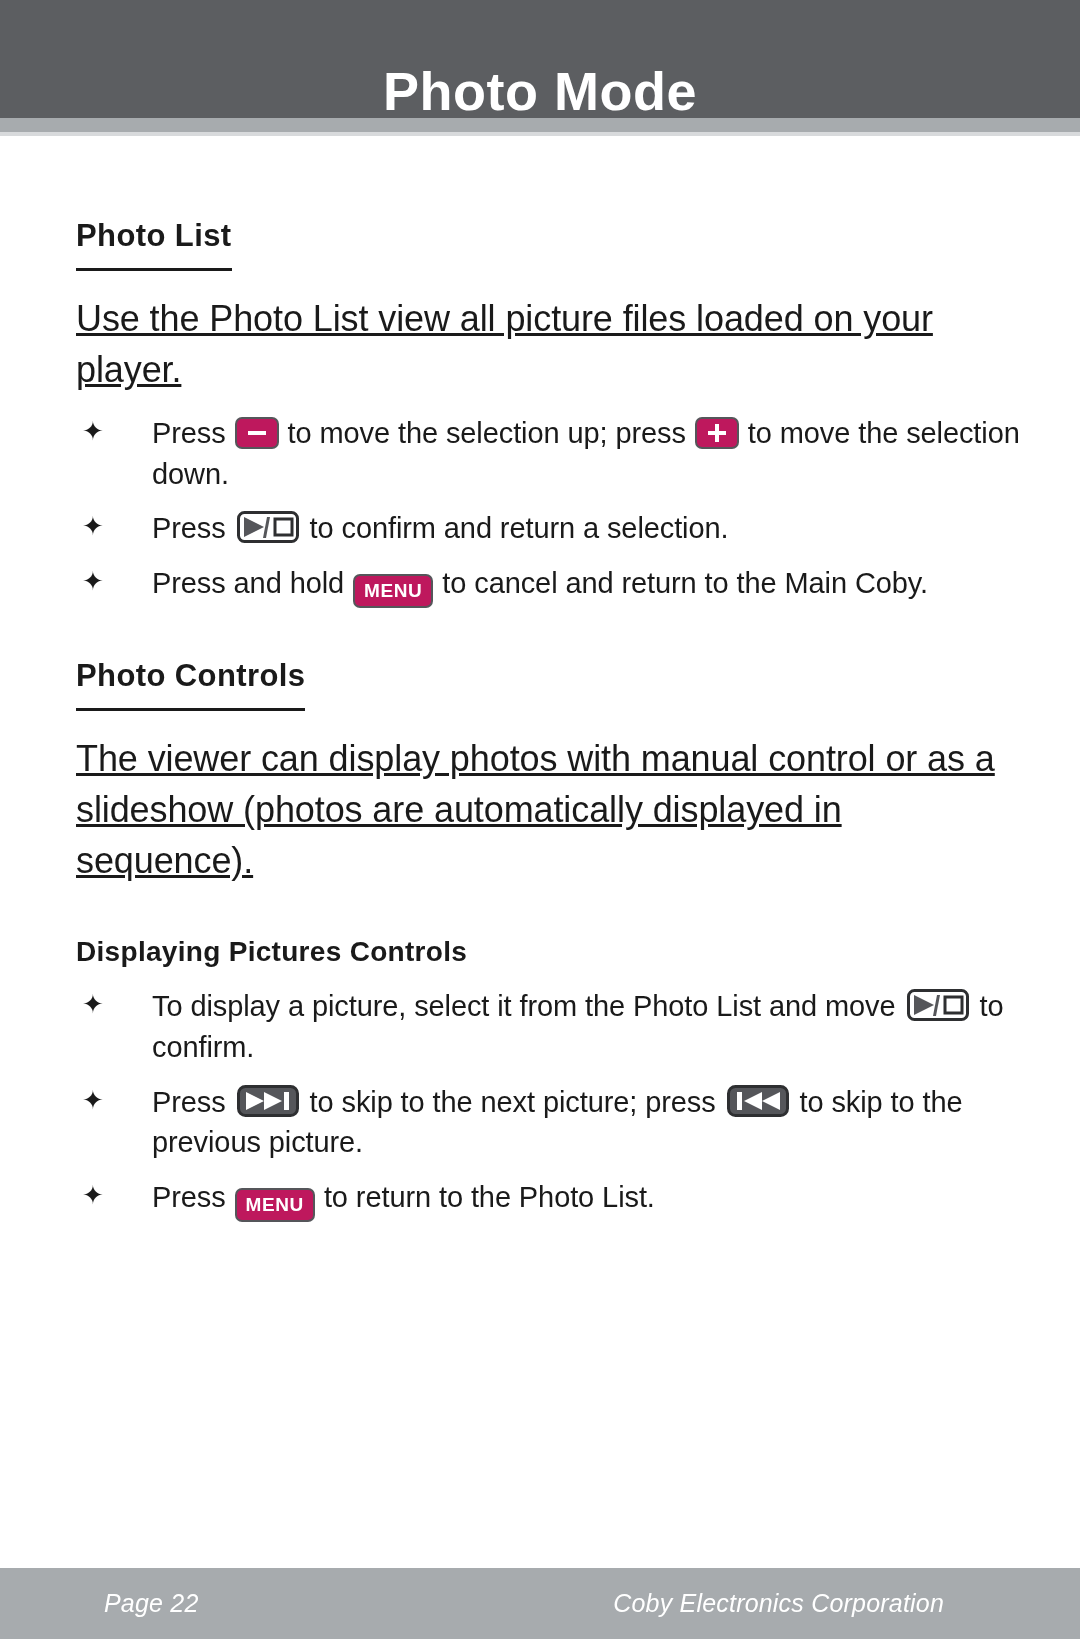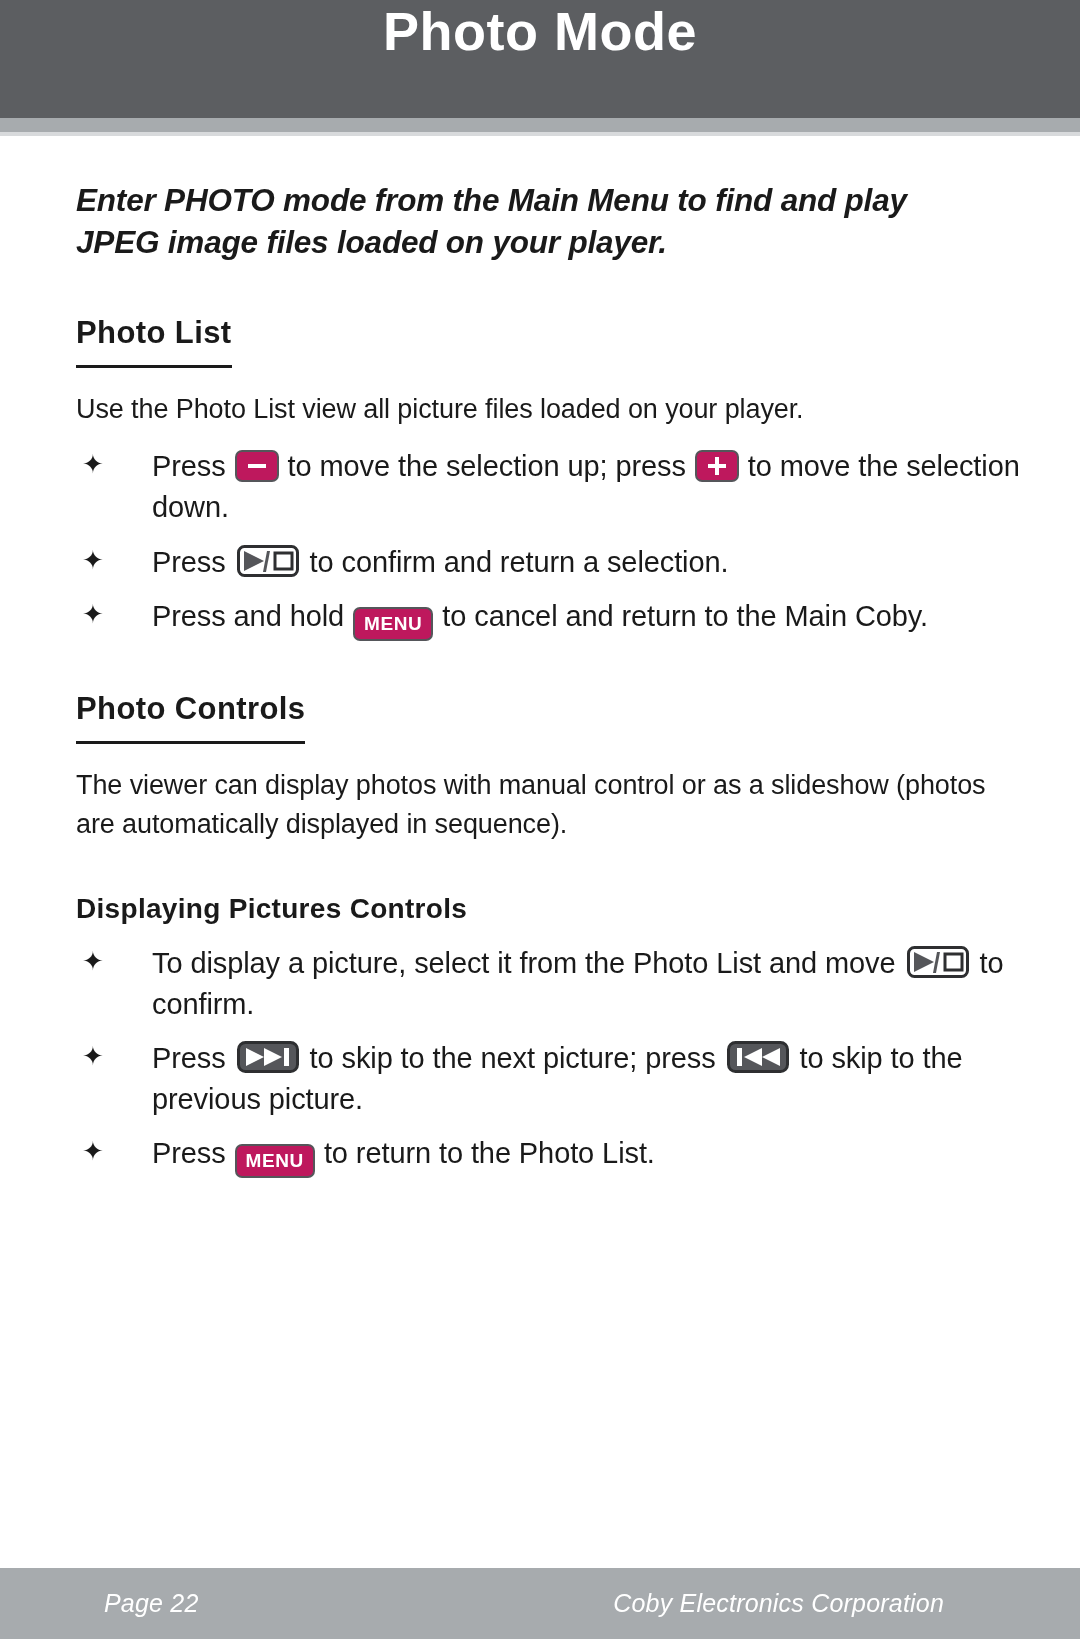--- a/index.html
+++ b/index.html
@@ -14,21 +14,21 @@
     color: #1a1a1a;
     position: relative;
     overflow: hidden;
   }
 
   
   .page-header {
     height: 118px;
     background: #5c5e61;
     display: flex;
-    align-items: flex-start;
+    align-items: flex-end;
     justify-content: center;
   }
   .page-header-title {
     color: #ffffff;
     font-size: 54px;
     font-weight: bold;
     letter-spacing: 0.5px;
     line-height: 1;
     margin-top: 4px;
   }
@@ -68,24 +68,25 @@
   .section-heading-wrap { margin-top: 0; }
 
   .sub-heading {
     font-size: 28px;
     font-weight: bold;
     letter-spacing: 0.3px;
     margin: 50px 0 0 0;
   }
 
   .body-text {
-    font-size: 27px;
+    font-size: 36px;
     line-height: 1.42;
     margin: 22px 0 0 0;
     letter-spacing: -0.1px;
+    text-decoration: underline;
   }
 
   .bullet-list {
     margin: 18px 0 0 0;
     padding: 0;
     list-style: none;
   }
   .bullet-item {
     display: flex;
     align-items: flex-start;
@@ -188,21 +189,20 @@
 <body>
 
 <div class="page-header">
   <div class="page-header-title">Photo Mode</div>
 </div>
 <div class="header-rule"></div>
 <div class="header-rule-shadow"></div>
 
 <div class="content">
 
-  <p class="intro">Enter PHOTO mode from the Main Menu to find and play JPEG image files loaded on your player.</p>
 
   <div class="section-heading-wrap">
     <div class="section-heading">Photo List</div>
   </div>
 
   <p class="body-text">Use the Photo List view all picture files loaded on your player.</p>
 
   <ul class="bullet-list" id="photo-list-bullets">
       <li class="bullet-item">
         <span class="bullet-marker">✦</span>

